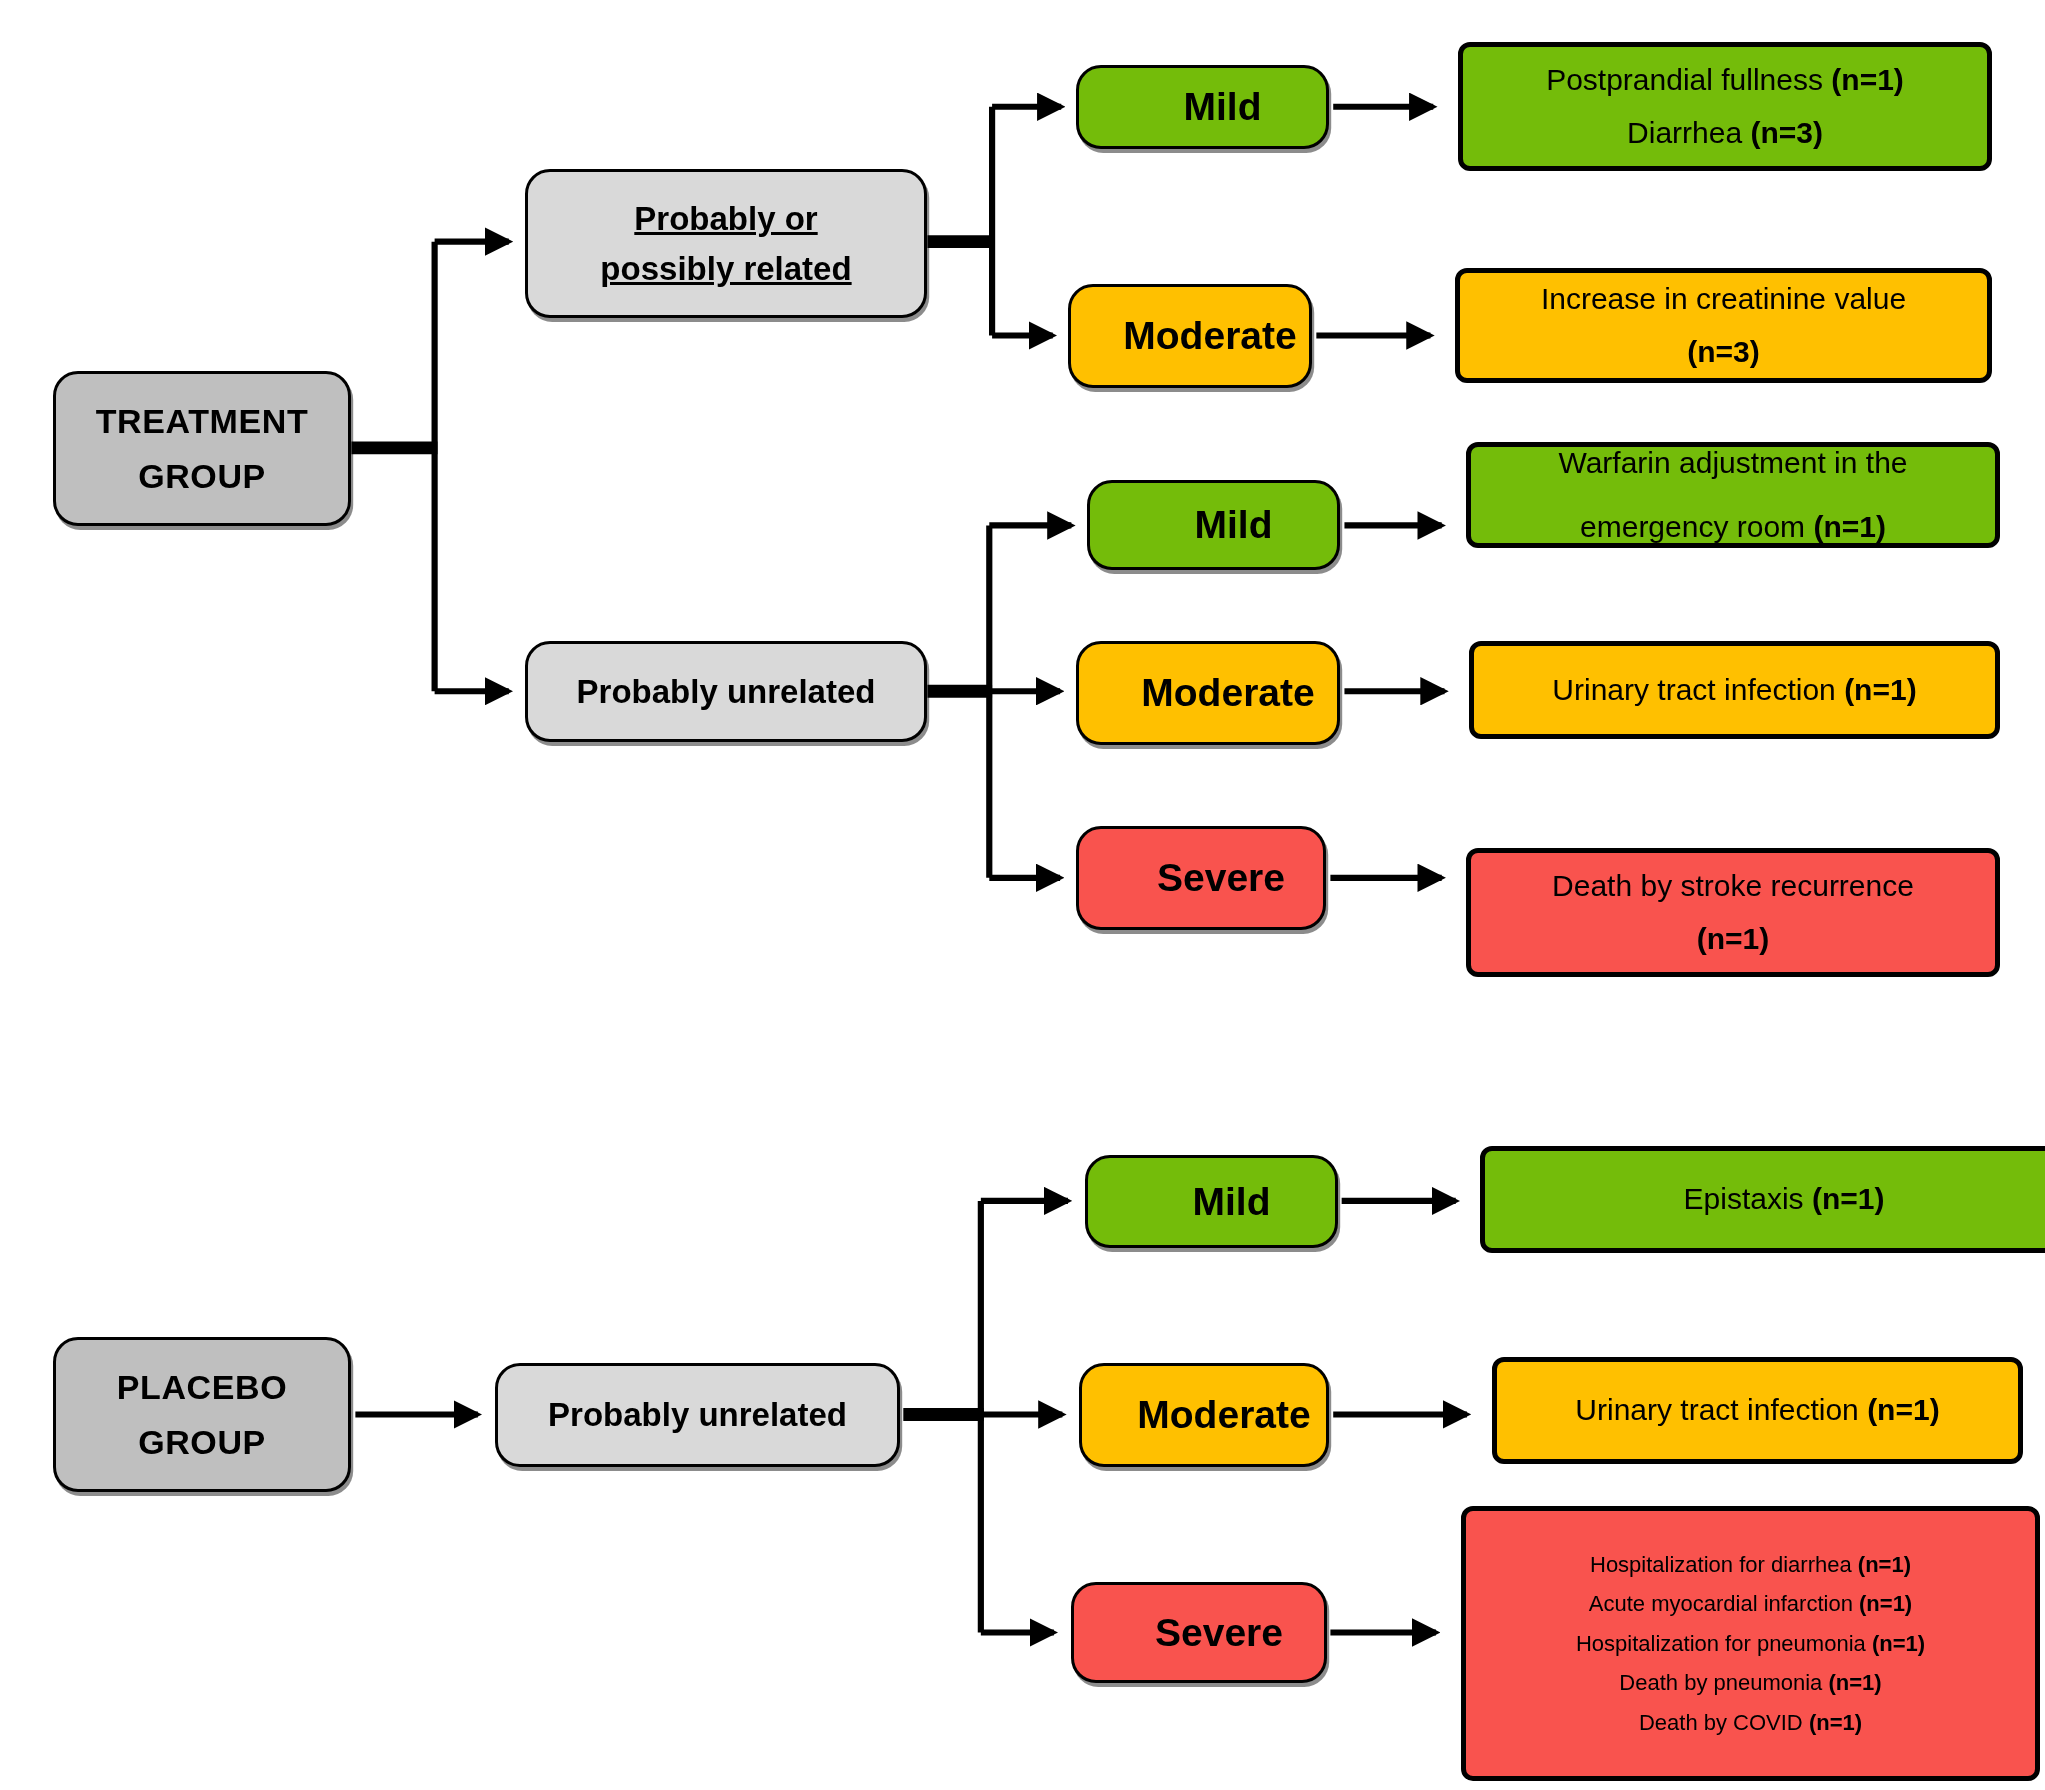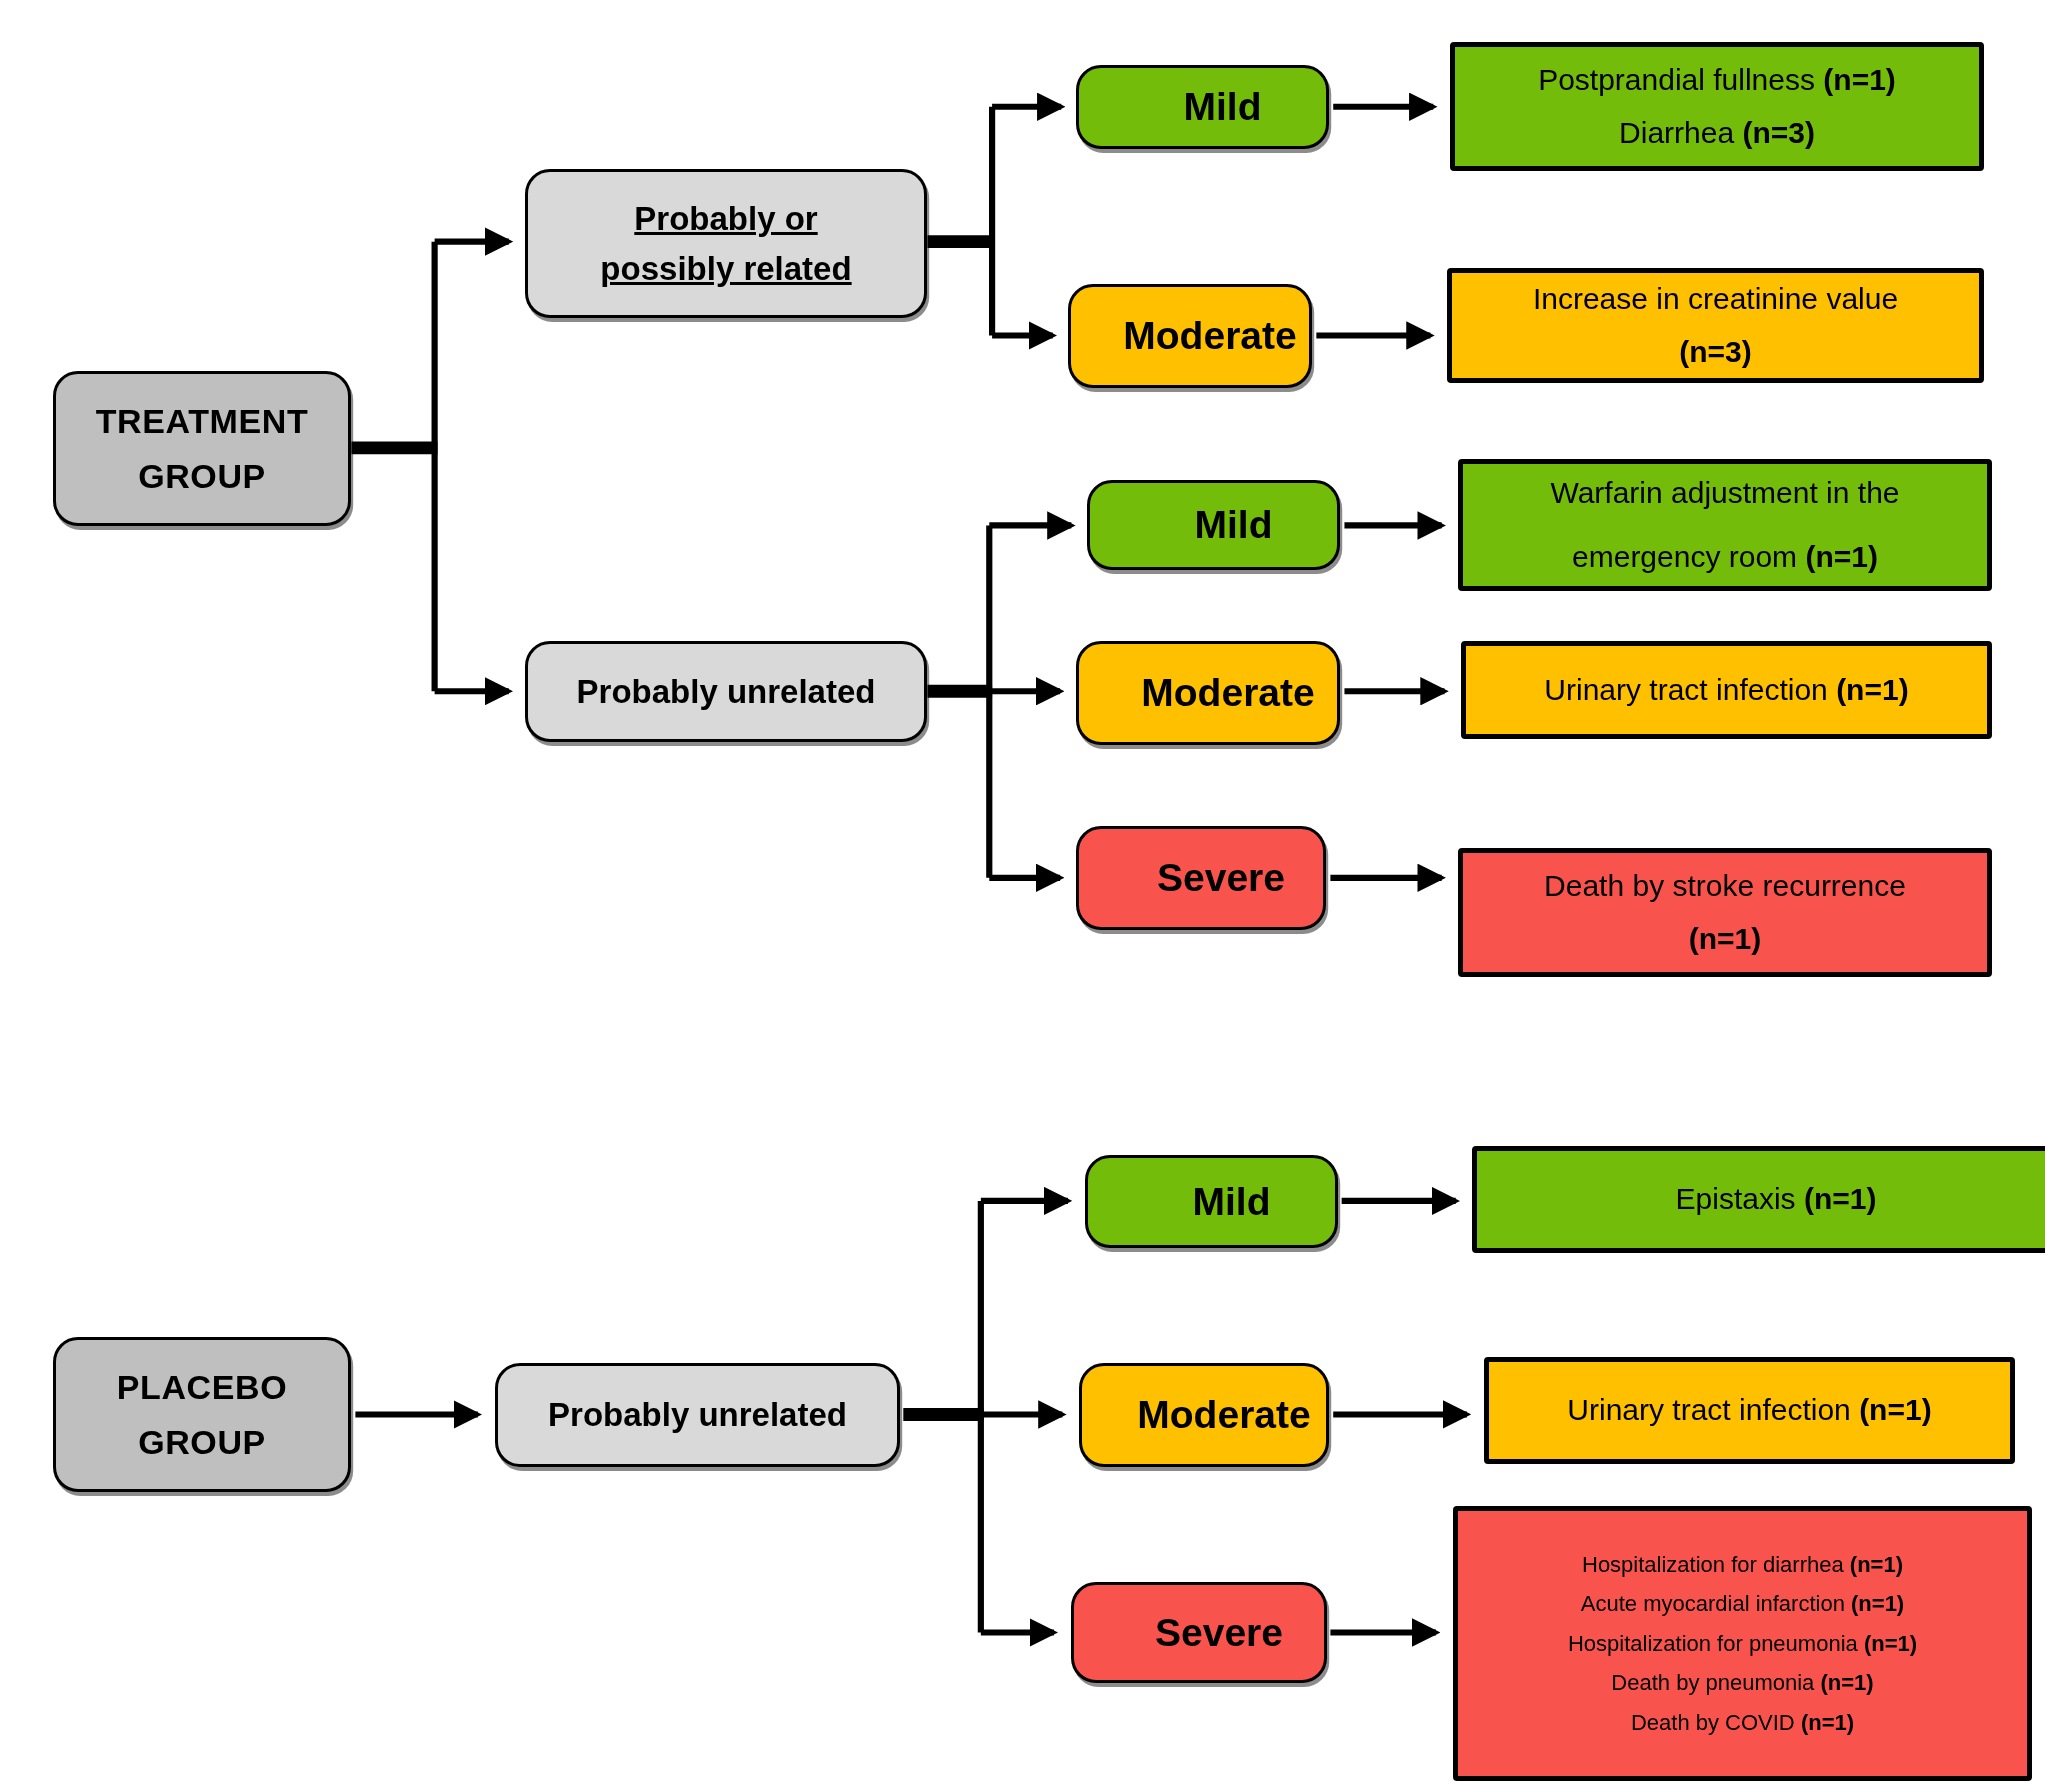--- a/index.html
+++ b/index.html
@@ -15,21 +15,21 @@
   #connectors path{stroke:var(--line,#000);fill:none;}
   #connectors .ln{stroke-width:11px;}
   #connectors .stub{stroke-width:23px;}
   .box{
     position:absolute;box-sizing:border-box;
     border:3.9px solid var(--line,#000);
     display:flex;flex-direction:column;align-items:center;justify-content:center;
     text-align:center;
   }
   .rounded{border-radius:25px;box-shadow:2.2px 3.9px 0 rgba(0,0,0,0.45);}
-  .rect{border-radius:4px;border-width:5px;}
+  .rect{border-radius:12px;border-width:5px;margin-left:8px;}
   .groupbox{background:var(--groupfill,#BFBFBF);font-size:34px;font-weight:bold;line-height:1.6;letter-spacing:0.6px;}
   .catbox{background:var(--categoryfill,#D9D9D9);font-size:33px;font-weight:bold;line-height:1.5;}
   .sevbox{font-size:39px;font-weight:bold;padding-left:40px;}
   .mild{background:var(--mild,#74BC0A);}
   .moderate{background:var(--moderate,#FFC000);}
   .severe{background:var(--severe,#F9534E);}
   .events{font-size:30px;font-weight:normal;line-height:1.75;}
   .events .tline b{font-weight:bold;}
 </style>
 </head>
@@ -107,21 +107,21 @@
       <div class="tline">Increase in creatinine value</div>
       <div class="tline"><b>(n=3)</b></div>
     </div>
 
   <div class="box rounded catbox" style="left:525px;top:641px;width:402px;height:101px;">
       <div class="tline">Probably unrelated</div>
     </div>
 
   <div class="box rounded sevbox mild" style="left:1087px;top:480px;width:253px;height:90px;">Mild</div>
 
-  <div class="box rect events mild" style="left:1458px;top:459px;width:534px;height:132px;gap:12px;">
+  <div class="box rect events mild" style="left:1458px;top:442px;width:534px;height:106px;gap:12px;">
       <div class="tline">Warfarin adjustment in the</div>
       <div class="tline">emergency room <b>(n=1)</b></div>
     </div>
 
   <div class="box rounded sevbox moderate" style="left:1076px;top:641px;width:264px;height:104px;">Moderate</div>
 
   <div class="box rect events moderate" style="left:1461px;top:641px;width:531px;height:98px;">
       <div class="tline">Urinary tract infection <b>(n=1)</b></div>
     </div>
 

